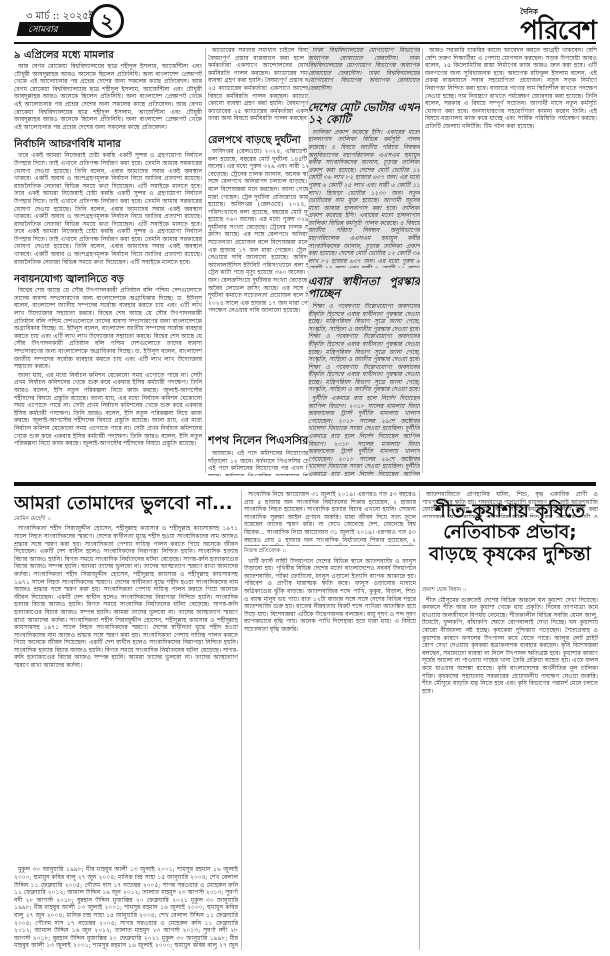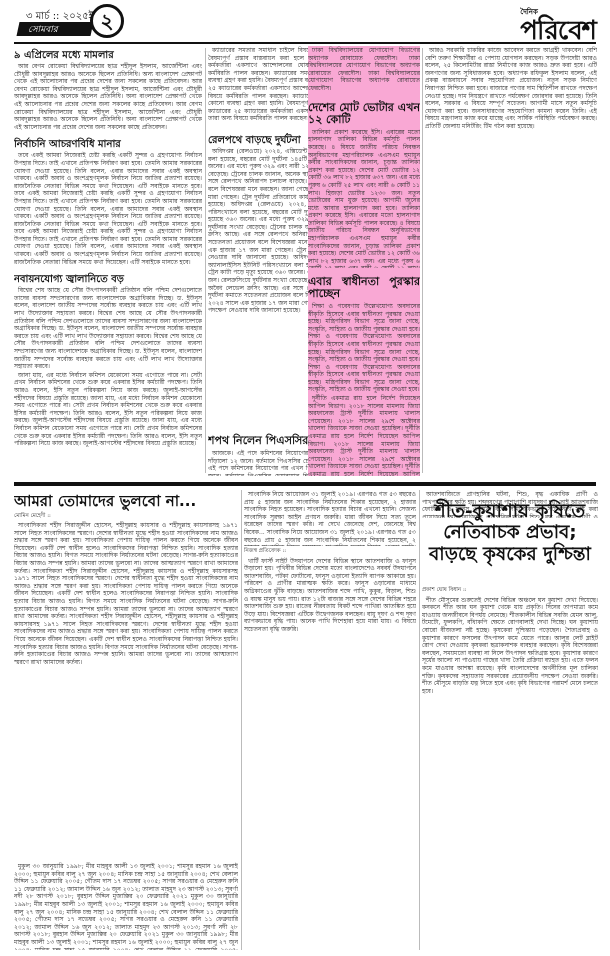--- a/index.html
+++ b/index.html
@@ -59,39 +59,39 @@
 <div class="col" style="left:208px;top:46px;width:186px;height:430px;">
   <p class="story-body">ক্যাডারের সমতার সমাধান চাইলে বিষয়ে কোনো ব্যবস্থা গ্রহণ করা হয়নি। বৈষম্যপূর্ণ প্রস্তাব বাস্তবায়ন করা হলে প্রশাসন ক্যাডারের ২৫ ক্যাডারের কর্মকর্তারা একসাথে আন্দোলনের ঘোষণা দিয়েছেন। তারা অন্য বিষয়ে কর্মবিরতি পালন করছেন। ক্যাডারের সমতার সমাধান চাইলে বিষয়ে কোনো ব্যবস্থা গ্রহণ করা হয়নি। বৈষম্যপূর্ণ প্রস্তাব বাস্তবায়ন করা হলে প্রশাসন ক্যাডারের ২৫ ক্যাডারের কর্মকর্তারা একসাথে আন্দোলনের ঘোষণা দিয়েছেন। তারা অন্য বিষয়ে কর্মবিরতি পালন করছেন। ক্যাডারের সমতার সমাধান চাইলে বিষয়ে কোনো ব্যবস্থা গ্রহণ করা হয়নি। বৈষম্যপূর্ণ প্রস্তাব বাস্তবায়ন করা হলে প্রশাসন ক্যাডারের ২৫ ক্যাডারের কর্মকর্তারা একসাথে আন্দোলনের ঘোষণা দিয়েছেন। তারা অন্য বিষয়ে কর্মবিরতি পালন করছেন।</p>
   <div class="hl m" style="margin-top:12px">রেলপথে বাড়ছে দুর্ঘটনা</div>
   <p class="story-body" style="height:280px;overflow:hidden">অধিদপ্তর (রেলওয়ে) ২০২৪, এক্সিডেন্ট অ্যানালাইসিস ইউনিট পরিসংখ্যানে বলা হয়েছে, বছরের মোট দুর্ঘটনা ১৪৫টি। ট্রেন কাটা পড়ে মৃত্যু হয়েছে ৩৬০ জনের। এর মধ্যে পুরুষ ৩২৯ এবং নারী ১২৮ জন। রেলক্রসিংয়ে দুর্ঘটনার সংখ্যা বেড়েছে। ট্রেনের চালক জানান, অনেক স্থানে অবৈধ লেভেল ক্রসিং আছে। এর সঙ্গে রেলপথে অনিরাপদ চলাচল বাড়ছে। দুর্ঘটনা কমাতে সচেতনতা প্রয়োজন বলে বিশেষজ্ঞরা মনে করছেন। জানা গেছে, ২০২৪ সালে এক হাজার ১৭ জন মারা গেছেন। ট্রেন দুর্ঘটনা প্রতিরোধে কার্যকর পদক্ষেপ নেওয়ার দাবি জানানো হয়েছে। অধিদপ্তর (রেলওয়ে) ২০২৪, এক্সিডেন্ট অ্যানালাইসিস ইউনিট পরিসংখ্যানে বলা হয়েছে, বছরের মোট দুর্ঘটনা ১৪৫টি। ট্রেন কাটা পড়ে মৃত্যু হয়েছে ৩৬০ জনের। এর মধ্যে পুরুষ ৩২৯ এবং নারী ১২৮ জন। রেলক্রসিংয়ে দুর্ঘটনার সংখ্যা বেড়েছে। ট্রেনের চালক জানান, অনেক স্থানে অবৈধ লেভেল ক্রসিং আছে। এর সঙ্গে রেলপথে অনিরাপদ চলাচল বাড়ছে। দুর্ঘটনা কমাতে সচেতনতা প্রয়োজন বলে বিশেষজ্ঞরা মনে করছেন। জানা গেছে, ২০২৪ সালে এক হাজার ১৭ জন মারা গেছেন। ট্রেন দুর্ঘটনা প্রতিরোধে কার্যকর পদক্ষেপ নেওয়ার দাবি জানানো হয়েছে। অধিদপ্তর (রেলওয়ে) ২০২৪, এক্সিডেন্ট অ্যানালাইসিস ইউনিট পরিসংখ্যানে বলা হয়েছে, বছরের মোট দুর্ঘটনা ১৪৫টি। ট্রেন কাটা পড়ে মৃত্যু হয়েছে ৩৬০ জনের। এর মধ্যে পুরুষ ৩২৯ এবং নারী ১২৮ জন। রেলক্রসিংয়ে দুর্ঘটনার সংখ্যা বেড়েছে। ট্রেনের চালক জানান, অনেক স্থানে অবৈধ লেভেল ক্রসিং আছে। এর সঙ্গে রেলপথে অনিরাপদ চলাচল বাড়ছে। দুর্ঘটনা কমাতে সচেতনতা প্রয়োজন বলে বিশেষজ্ঞরা মনে করছেন। জানা গেছে, ২০২৪ সালে এক হাজার ১৭ জন মারা গেছেন। ট্রেন দুর্ঘটনা প্রতিরোধে কার্যকর পদক্ষেপ নেওয়ার দাবি জানানো হয়েছে।</p>
   <div class="hl s" style="margin-top:8px">শপথ নিলেন পিএসসির নতুন</div>
   <p class="story-body">আজকে। এই পদে কমিশনের নিয়োগের পর এখন পিএসসির সদস্য সংখ্যা দাঁড়ালো ১২ জনে। বর্তমানে পিএসসির চেয়ারম্যান হিসেবে রয়েছেন। আজকে। এই পদে কমিশনের নিয়োগের পর এখন পিএসসির সদস্য সংখ্যা দাঁড়ালো ১২ জনে। বর্তমানে পিএসসির চেয়ারম্যান হিসেবে রয়েছেন। আজকে। এই পদে কমিশনের নিয়োগের পর এখন পিএসসির সদস্য সংখ্যা দাঁড়ালো ১২ জনে। বর্তমানে পিএসসির চেয়ারম্যান হিসেবে রয়েছেন।</p>
 </div>
 <div class="vrule" style="left:397px;top:48px;height:425px;"></div>
 
 <div class="col" style="left:300px;top:46px;width:95px;height:0;"></div>
-<div class="col" style="left:308px;top:46px;width:112px;height:430px;background:#f9a8d4;">
+<div class="col" style="left:308px;top:46px;width:112px;height:430px;background:#e5e5e5;font-style:italic;">
   <p class="story-body">ঢাকা বিশ্ববিদ্যালয়ের যোগাযোগ বিভাগের অধ্যাপক রোবায়েত ফেরদৌস। ঢাকা বিশ্ববিদ্যালয়ের যোগাযোগ বিভাগের অধ্যাপক রোবায়েত ফেরদৌস। ঢাকা বিশ্ববিদ্যালয়ের যোগাযোগ বিভাগের অধ্যাপক রোবায়েত ফেরদৌস।</p>
   <div class="hl s" style="margin-top:10px">দেশের মোট ভোটার এখন ১২ কোটি</div>
   <p class="story-body" style="height:140px;overflow:hidden">তালিকা প্রকাশ করেছে ইসি। এবারের মতো হালনাগাদ তালিকা বিভিন্ন কর্মসূচি পালন করেছে। ৪ বিষয়ে জাতীয় পরিচয় নিবন্ধন অনুবিভাগের মহাপরিচালক এএসএম হুমায়ুন কবীর সাংবাদিকদের জানান, চূড়ান্ত তালিকা প্রকাশ করা হয়েছে। দেশের মোট ভোটার ১২ কোটি ৩৬ লাখ ৮২ হাজার ৬৩৭ জন। এর মধ্যে পুরুষ ৬ কোটি ২৫ লাখ এবং নারী ৬ কোটি ১১ লাখ। হিজড়া ভোটার ১২৩০ জন। নতুন ভোটারের নাম যুক্ত হয়েছে। আগামী জুনের মধ্যে আবার হালনাগাদ করা হবে। তালিকা প্রকাশ করেছে ইসি। এবারের মতো হালনাগাদ তালিকা বিভিন্ন কর্মসূচি পালন করেছে। ৪ বিষয়ে জাতীয় পরিচয় নিবন্ধন অনুবিভাগের মহাপরিচালক এএসএম হুমায়ুন কবীর সাংবাদিকদের জানান, চূড়ান্ত তালিকা প্রকাশ করা হয়েছে। দেশের মোট ভোটার ১২ কোটি ৩৬ লাখ ৮২ হাজার ৬৩৭ জন। এর মধ্যে পুরুষ ৬ কোটি ২৫ লাখ এবং নারী ৬ কোটি ১১ লাখ। হিজড়া ভোটার ১২৩০ জন। নতুন ভোটারের নাম যুক্ত হয়েছে। আগামী জুনের মধ্যে আবার হালনাগাদ করা হবে। তালিকা প্রকাশ করেছে ইসি। এবারের মতো হালনাগাদ তালিকা বিভিন্ন কর্মসূচি পালন করেছে। ৪ বিষয়ে জাতীয় পরিচয় নিবন্ধন অনুবিভাগের মহাপরিচালক এএসএম হুমায়ুন কবীর সাংবাদিকদের জানান, চূড়ান্ত তালিকা প্রকাশ করা হয়েছে। দেশের মোট ভোটার ১২ কোটি ৩৬ লাখ ৮২ হাজার ৬৩৭ জন। এর মধ্যে পুরুষ ৬ কোটি ২৫ লাখ এবং নারী ৬ কোটি ১১ লাখ। হিজড়া ভোটার ১২৩০ জন। নতুন ভোটারের নাম যুক্ত হয়েছে। আগামী জুনের মধ্যে আবার হালনাগাদ করা হবে।</p>
   <div class="hl s" style="margin-top:8px">এবার স্বাধীনতা পুরস্কার পাচ্ছেন</div>
   <p class="story-body">শিক্ষা ও গবেষণায় উল্লেখযোগ্য অবদানের স্বীকৃতি হিসেবে এবার স্বাধীনতা পুরস্কার দেওয়া হচ্ছে। মন্ত্রিপরিষদ বিভাগ সূত্রে জানা গেছে, সংস্কৃতি, সাহিত্য ও জাতীয় পুরস্কার দেওয়া হবে। শিক্ষা ও গবেষণায় উল্লেখযোগ্য অবদানের স্বীকৃতি হিসেবে এবার স্বাধীনতা পুরস্কার দেওয়া হচ্ছে। মন্ত্রিপরিষদ বিভাগ সূত্রে জানা গেছে, সংস্কৃতি, সাহিত্য ও জাতীয় পুরস্কার দেওয়া হবে। শিক্ষা ও গবেষণায় উল্লেখযোগ্য অবদানের স্বীকৃতি হিসেবে এবার স্বাধীনতা পুরস্কার দেওয়া হচ্ছে। মন্ত্রিপরিষদ বিভাগ সূত্রে জানা গেছে, সংস্কৃতি, সাহিত্য ও জাতীয় পুরস্কার দেওয়া হবে।</p>
   <p class="story-body">দুর্নীতি একমাত্র রায় হলে নির্দেশ দিয়েছেন আপিল বিভাগ। ২০১৮ সালের মামলায় জিয়া অরফানেজ ট্রাস্ট দুর্নীতি মামলায় খালাস পেয়েছেন। ২০১৮ সালের ২৯শে অক্টোবর খালেদা জিয়াকে সাজা দেওয়া হয়েছিল। দুর্নীতি একমাত্র রায় হলে নির্দেশ দিয়েছেন আপিল বিভাগ। ২০১৮ সালের মামলায় জিয়া অরফানেজ ট্রাস্ট দুর্নীতি মামলায় খালাস পেয়েছেন। ২০১৮ সালের ২৯শে অক্টোবর খালেদা জিয়াকে সাজা দেওয়া হয়েছিল। দুর্নীতি একমাত্র রায় হলে নির্দেশ দিয়েছেন আপিল বিভাগ। ২০১৮ সালের মামলায় জিয়া অরফানেজ ট্রাস্ট দুর্নীতি মামলায় খালাস পেয়েছেন। ২০১৮ সালের ২৯শে অক্টোবর খালেদা জিয়াকে সাজা দেওয়া হয়েছিল।</p>
 
 </div>
 <div class="vrule" style="left:422px;top:48px;height:425px;"></div>
 
 <div class="col" style="left:425px;top:46px;width:172px;height:430px;">
   <p class="story-body">আরও সরকারি চাকরির কাজে আবেদন করতে আগ্রহী থাকবেন। বেশি বেশি তরুণ শিক্ষার্থীরা এ পেশায় যোগদান করছেন। সড়ক উপদেষ্টা আরও বলেন, ২৫ কিলোমিটার রাস্তা নির্মাণের কাজ আরও দ্রুত করা হবে। এটি জনগণের জন্য সুবিধাজনক হবে। অধ্যাপক রফিকুল ইসলাম বলেন, এই প্রকল্প বাস্তবায়নে সবার সহযোগিতা প্রয়োজন। নতুন সড়ক নির্মাণে নিরাপত্তা নিশ্চিত করা হবে। বাজারে পণ্যের দাম স্থিতিশীল রাখতে পদক্ষেপ নেওয়া হচ্ছে। দাম নিয়ন্ত্রণে রাখতে পর্যবেক্ষণ জোরদার করা হয়েছে। তিনি বলেন, সরকার এ বিষয়ে সম্পূর্ণ সচেতন। আগামী মাসে নতুন কর্মসূচি ঘোষণা করা হবে। জনসাধারণের সহযোগিতা কামনা করেন তিনি। এই বিষয়ে মন্ত্রণালয় কাজ করে যাচ্ছে এবং সার্বিক পরিস্থিতি পর্যবেক্ষণ করছে। প্রতিটি জেলায় মনিটরিং টিম গঠন করা হয়েছে।</p>
 </div>
 
 <div class="hrule" style="top:482px;"></div>
 
 <div class="col" style="left:14px;top:490px;width:224px;height:460px;">
-  <div class="hl" style="font-size:15px;">আমরা তোমাদের ভুলবো না...</div>
+  <div class="hl" style="font-size:18px;">আমরা তোমাদের ভুলবো না...</div>
   <div class="byline">মোমিন মেহেদী ::</div>
   <p class="story-body" style="height:340px;overflow:hidden">সাংবাদিকতা শহীদ সিরাজুদ্দীন হোসেন, শহীদুল্লাহ কায়সার ও শহীদুল্লাহ কায়সারসহ ১৯৭১ সালে নিহত সাংবাদিকদের স্মরণে। দেশের স্বাধীনতা যুদ্ধে শহীদ হওয়া সাংবাদিকদের নাম আজও শ্রদ্ধার সঙ্গে স্মরণ করা হয়। সাংবাদিকতা পেশায় দায়িত্ব পালন করতে গিয়ে অনেকে জীবন দিয়েছেন। একটি দেশ স্বাধীন হলেও সাংবাদিকদের নিরাপত্তা নিশ্চিত হয়নি। সাংবাদিক হত্যার বিচার আজও হয়নি। বিগত সময়ে সাংবাদিক নির্যাতনের ঘটনা বেড়েছে। সাগর-রুনি হত্যাকাণ্ডের বিচার আজও সম্পন্ন হয়নি। আমরা তাদের ভুলবো না। তাদের আত্মত্যাগ স্মরণে রাখা আমাদের কর্তব্য। সাংবাদিকতা শহীদ সিরাজুদ্দীন হোসেন, শহীদুল্লাহ কায়সার ও শহীদুল্লাহ কায়সারসহ ১৯৭১ সালে নিহত সাংবাদিকদের স্মরণে। দেশের স্বাধীনতা যুদ্ধে শহীদ হওয়া সাংবাদিকদের নাম আজও শ্রদ্ধার সঙ্গে স্মরণ করা হয়। সাংবাদিকতা পেশায় দায়িত্ব পালন করতে গিয়ে অনেকে জীবন দিয়েছেন। একটি দেশ স্বাধীন হলেও সাংবাদিকদের নিরাপত্তা নিশ্চিত হয়নি। সাংবাদিক হত্যার বিচার আজও হয়নি। বিগত সময়ে সাংবাদিক নির্যাতনের ঘটনা বেড়েছে। সাগর-রুনি হত্যাকাণ্ডের বিচার আজও সম্পন্ন হয়নি। আমরা তাদের ভুলবো না। তাদের আত্মত্যাগ স্মরণে রাখা আমাদের কর্তব্য। সাংবাদিকতা শহীদ সিরাজুদ্দীন হোসেন, শহীদুল্লাহ কায়সার ও শহীদুল্লাহ কায়সারসহ ১৯৭১ সালে নিহত সাংবাদিকদের স্মরণে। দেশের স্বাধীনতা যুদ্ধে শহীদ হওয়া সাংবাদিকদের নাম আজও শ্রদ্ধার সঙ্গে স্মরণ করা হয়। সাংবাদিকতা পেশায় দায়িত্ব পালন করতে গিয়ে অনেকে জীবন দিয়েছেন। একটি দেশ স্বাধীন হলেও সাংবাদিকদের নিরাপত্তা নিশ্চিত হয়নি। সাংবাদিক হত্যার বিচার আজও হয়নি। বিগত সময়ে সাংবাদিক নির্যাতনের ঘটনা বেড়েছে। সাগর-রুনি হত্যাকাণ্ডের বিচার আজও সম্পন্ন হয়নি। আমরা তাদের ভুলবো না। তাদের আত্মত্যাগ স্মরণে রাখা আমাদের কর্তব্য।</p>
   <p class="story-body">মুকুল ৩০ জানুয়ারি ১৯৯৮; মীর মাহবুব আলী ১৩ জুলাই ২০০১; শামসুর রহমান ১৬ জুলাই ২০০০; হুমায়ুন কবির বালু ২৭ জুন ২০০৪; মানিক চন্দ্র সাহা ১৫ জানুয়ারি ২০০৪; শেখ বেলাল উদ্দিন ১১ ফেব্রুয়ারি ২০০৫; গৌতম দাস ১৭ নভেম্বর ২০০৫; সাগর সরওয়ার ও মেহেরুন রুনি ১১ ফেব্রুয়ারি ২০১২; জামাল উদ্দিন ১৬ জুন ২০১২; তালাত মাহমুদ ২৩ আগস্ট ২০১৩; সুবর্ণা নদী ২৮ আগস্ট ২০১৮; বুরহান উদ্দিন মুজাক্কির ২০ ফেব্রুয়ারি ২০২১ মুকুল ৩০ জানুয়ারি ১৯৯৮; মীর মাহবুব আলী ১৩ জুলাই ২০০১; শামসুর রহমান ১৬ জুলাই ২০০০; হুমায়ুন কবির বালু ২৭ জুন ২০০৪; মানিক চন্দ্র সাহা ১৫ জানুয়ারি ২০০৪; শেখ বেলাল উদ্দিন ১১ ফেব্রুয়ারি ২০০৫; গৌতম দাস ১৭ নভেম্বর ২০০৫; সাগর সরওয়ার ও মেহেরুন রুনি ১১ ফেব্রুয়ারি ২০১২; জামাল উদ্দিন ১৬ জুন ২০১২; তালাত মাহমুদ ২৩ আগস্ট ২০১৩; সুবর্ণা নদী ২৮ আগস্ট ২০১৮; বুরহান উদ্দিন মুজাক্কির ২০ ফেব্রুয়ারি ২০২১ মুকুল ৩০ জানুয়ারি ১৯৯৮; মীর মাহবুব আলী ১৩ জুলাই ২০০১; শামসুর রহমান ১৬ জুলাই ২০০০; হুমায়ুন কবির বালু ২৭ জুন ২০০৪; মানিক চন্দ্র সাহা ১৫ জানুয়ারি ২০০৪; শেখ বেলাল উদ্দিন ১১ ফেব্রুয়ারি ২০০৫; গৌতম দাস ১৭ নভেম্বর ২০০৫; সাগর সরওয়ার ও মেহেরুন রুনি ১১ ফেব্রুয়ারি ২০১২; জামাল উদ্দিন ১৬ জুন ২০১২; তালাত মাহমুদ ২৩ আগস্ট ২০১৩; সুবর্ণা নদী ২৮ আগস্ট ২০১৮; বুরহান উদ্দিন মুজাক্কির ২০ ফেব্রুয়ারি ২০২১</p>
 </div>
 <div class="vrule" style="left:241px;top:490px;height:460px;"></div>
 
 <div class="col" style="left:244px;top:490px;width:172px;height:460px;">
   <p class="story-body" style="height:56px;overflow:hidden">সাংবাদিক নিয়ে আয়োজন ৩১ জুলাই ২০১৯। এরপরও গত ৫৩ বছরেও প্রায় ৫ হাজার জন সাংবাদিক নির্যাতনের শিকার হয়েছেন, ২ হাজার সাংবাদিক নিহত হয়েছেন। সাংবাদিক হত্যার বিচার এখনো হয়নি। সেজন্য সাংবাদিক সুরক্ষা আইন প্রণয়ন জরুরি। যারা জীবন দিয়ে সত্য তুলে ধরেছেন তাদের স্মরণ করি। না দেখে জেনেছে দেশ, জেনেছে বিশ্ব বিবেক... সাংবাদিক নিয়ে আয়োজন ৩১ জুলাই ২০১৯। এরপরও গত ৫৩ বছরেও প্রায় ৫ হাজার জন সাংবাদিক নির্যাতনের শিকার হয়েছেন, ২ হাজার সাংবাদিক নিহত হয়েছেন। সাংবাদিক হত্যার বিচার এখনো হয়নি। সেজন্য সাংবাদিক সুরক্ষা আইন প্রণয়ন জরুরি। যারা জীবন দিয়ে সত্য তুলে ধরেছেন তাদের স্মরণ করি। না দেখে জেনেছে দেশ, জেনেছে বিশ্ব বিবেক... সাংবাদিক নিয়ে আয়োজন ৩১ জুলাই ২০১৯। এরপরও গত ৫৩ বছরেও প্রায় ৫ হাজার জন সাংবাদিক নির্যাতনের শিকার হয়েছেন, ২ হাজার সাংবাদিক নিহত হয়েছেন। সাংবাদিক হত্যার বিচার এখনো হয়নি। সেজন্য সাংবাদিক সুরক্ষা আইন প্রণয়ন জরুরি। যারা জীবন দিয়ে সত্য তুলে ধরেছেন তাদের স্মরণ করি। না দেখে জেনেছে দেশ, জেনেছে বিশ্ব বিবেক...</p>
   <div class="byline">নিজস্ব প্রতিবেদক ::</div>
   <p class="story-body">থার্টি ফার্স্ট নাইট উদযাপনে দেশের বিভিন্ন স্থানে আতশবাজি ও ফানুস উড়ানো হয়। পৃথিবীর বিভিন্ন দেশের মতো বাংলাদেশেও নববর্ষ উদযাপনে আতশবাজি, পটকা ফোটানো, ফানুস ওড়ানো ইত্যাদি ব্যাপক আকারে হয়। পরিবেশ ও প্রাণীর মারাত্মক ক্ষতি করে। ফানুস ওড়ানোর মাধ্যমে অগ্নিকাণ্ডের ঝুঁকি বাড়ছে। আতশবাজির শব্দে পাখি, কুকুর, বিড়াল, শিশু ও বয়স্ক মানুষ ভয় পায়। রাত ১২টা বাজার সঙ্গে সঙ্গে দেশের বিভিন্ন শহরে আতশবাজি শুরু হয়। রাতের নীরবতায় বিকট শব্দে পাখিরা আতঙ্কিত হয়ে উড়ে যায়। বিশেষজ্ঞরা এটিকে উদ্বেগজনক বলছেন। বায়ু দূষণ ও শব্দ দূষণ ব্যাপকভাবে বৃদ্ধি পায়। অনেক পাখি দিশেহারা হয়ে মারা যায়। এ বিষয়ে সচেতনতা বৃদ্ধি জরুরি।</p>

